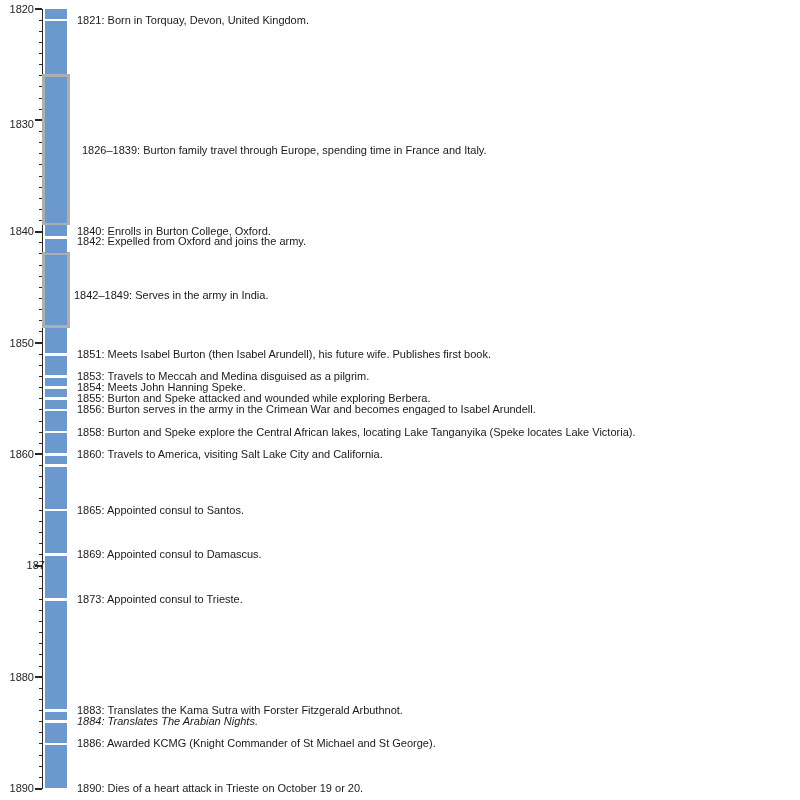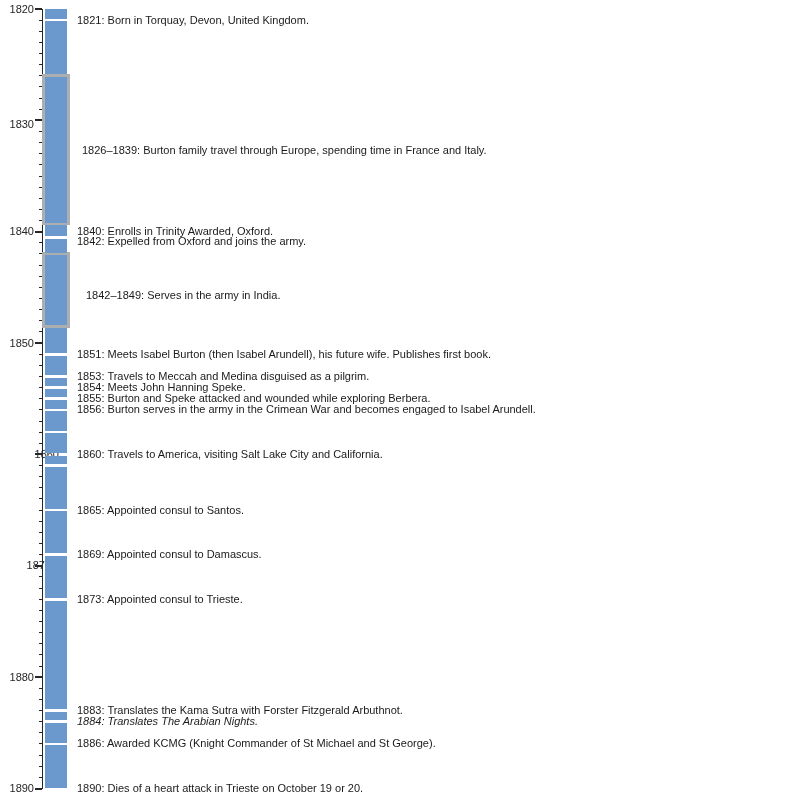--- a/index.html
+++ b/index.html
@@ -75,21 +75,21 @@
       <div class="abs tick" style="left: 38.5px; top: 353.707px; width: 3.5px; height: 1px; background: rgb(38, 38, 38);"></div>
       <div class="abs tick" style="left: 38.5px; top: 364.843px; width: 3.5px; height: 1px; background: rgb(38, 38, 38);"></div>
       <div class="abs tick" style="left: 38.5px; top: 375.979px; width: 3.5px; height: 1px; background: rgb(38, 38, 38);"></div>
       <div class="abs tick" style="left: 38.5px; top: 387.114px; width: 3.5px; height: 1px; background: rgb(38, 38, 38);"></div>
       <div class="abs tick" style="left: 38.5px; top: 398.25px; width: 3.5px; height: 1px; background: rgb(38, 38, 38);"></div>
       <div class="abs tick" style="left: 38.5px; top: 409.386px; width: 3.5px; height: 1px; background: rgb(38, 38, 38);"></div>
       <div class="abs tick" style="left: 38.5px; top: 420.521px; width: 3.5px; height: 1px; background: rgb(38, 38, 38);"></div>
       <div class="abs tick" style="left: 38.5px; top: 431.657px; width: 3.5px; height: 1px; background: rgb(38, 38, 38);"></div>
       <div class="abs tick" style="left: 38.5px; top: 442.793px; width: 3.5px; height: 1px; background: rgb(38, 38, 38);"></div>
       <div class="abs tick" style="left: 35px; top: 453.429px; width: 7px; height: 2px; background: rgb(38, 38, 38);"></div>
-      <div class="abs tick-label" style="top: 447.929px; padding-left: 25px;">1860</div>
+      <div class="abs tick-label" style="top: 447.929px;">1860</div>
       <div class="abs tick" style="left: 38.5px; top: 465.064px; width: 3.5px; height: 1px; background: rgb(38, 38, 38);"></div>
       <div class="abs tick" style="left: 38.5px; top: 476.2px; width: 3.5px; height: 1px; background: rgb(38, 38, 38);"></div>
       <div class="abs tick" style="left: 38.5px; top: 487.336px; width: 3.5px; height: 1px; background: rgb(38, 38, 38);"></div>
       <div class="abs tick" style="left: 38.5px; top: 498.471px; width: 3.5px; height: 1px; background: rgb(38, 38, 38);"></div>
       <div class="abs tick" style="left: 38.5px; top: 509.607px; width: 3.5px; height: 1px; background: rgb(38, 38, 38);"></div>
       <div class="abs tick" style="left: 38.5px; top: 520.743px; width: 3.5px; height: 1px; background: rgb(38, 38, 38);"></div>
       <div class="abs tick" style="left: 38.5px; top: 531.879px; width: 3.5px; height: 1px; background: rgb(38, 38, 38);"></div>
       <div class="abs tick" style="left: 38.5px; top: 543.014px; width: 3.5px; height: 1px; background: rgb(38, 38, 38);"></div>
       <div class="abs tick" style="left: 38.5px; top: 554.15px; width: 3.5px; height: 1px; background: rgb(38, 38, 38);"></div>
       <div class="abs tick" style="left: 35px; top: 564.786px; width: 7px; height: 2px; background: rgb(38, 38, 38);"></div>
@@ -138,28 +138,29 @@
       <div class="abs bar-seg" style="left: 45px; top: 511.443px; width: 22px; height: 41.8703px; background: rgb(107, 152, 205);"></div>
       <div class="abs bar-seg" style="left: 45px; top: 555.986px; width: 22px; height: 41.8703px; background: rgb(107, 152, 205);"></div>
       <div class="abs bar-seg" style="left: 45px; top: 600.529px; width: 22px; height: 108.685px; background: rgb(107, 152, 205);"></div>
       <div class="abs bar-seg" style="left: 45px; top: 711.886px; width: 22px; height: 8.46314px; background: rgb(107, 152, 205);"></div>
       <div class="abs bar-seg" style="left: 45px; top: 723.022px; width: 22px; height: 19.5989px; background: rgb(107, 152, 205);"></div>
       <div class="abs bar-seg" style="left: 45px; top: 745.293px; width: 22px; height: 43.2066px; background: rgb(107, 152, 205);"></div>
     </div>
   <div class="abs" id="labels-layer" style="left:0; top:0; width:800px; height:800px;">
       <div class="abs event-label" style="left: 77px; top: 13.6357px;">1821: Born in Torquay, Devon, United Kingdom.</div>
       <div class="abs event-label" style="left: 82px; top: 144.48px;">1826–1839: Burton family travel through Europe, spending time in France and Italy.</div>
-      <div class="abs event-label" style="left: 77px; top: 225.214px;">1840: Enrolls in Trinity Awarded, Oxford.</div>
+      <div class="abs event-label" style="left: 77px; top: 225.214px;">1840: Enrolls in Burton College, Oxford.</div>
       <div class="abs event-label" style="left: 77px; top: 235px;">1842: Expelled from Oxford and joins the army.</div>
-      <div class="abs event-label" style="left: 86px; top: 289.245px;">1842–1849: Serves in the army in India.</div>
+      <div class="abs event-label" style="left: 74px; top: 289.245px;">1842–1849: Serves in the army in India.</div>
       <div class="abs event-label" style="left: 77px; top: 347.707px;">1851: Meets Isabel Burton (then Isabel Arundell), his future wife. Publishes first book.</div>
       <div class="abs event-label" style="left: 77px; top: 369.979px;">1853: Travels to Meccah and Medina disguised as a pilgrim.</div>
       <div class="abs event-label" style="left: 77px; top: 381.114px;">1854: Meets John Hanning Speke.</div>
       <div class="abs event-label" style="left: 77px; top: 392.25px;">1855: Burton and Speke attacked and wounded while exploring Berbera.</div>
       <div class="abs event-label" style="left: 77px; top: 403.386px;">1856: Burton serves in the army in the Crimean War and becomes engaged to Isabel Arundell.</div>
+      <div class="abs event-label" style="left: 77px; top: 425.657px;">1858: Burton and Speke explore the Central African lakes, locating Lake Tanganyika (Speke locates Lake Victoria).</div>
       <div class="abs event-label" style="left: 77px; top: 447.929px;">1860: Travels to America, visiting Salt Lake City and California.</div>
       <div class="abs event-label" style="left: 77px; top: 503.607px;">1865: Appointed consul to Santos.</div>
       <div class="abs event-label" style="left: 77px; top: 548.15px;">1869: Appointed consul to Damascus.</div>
       <div class="abs event-label" style="left: 77px; top: 592.693px;">1873: Appointed consul to Trieste.</div>
       <div class="abs event-label" style="left: 77px; top: 704.05px;">1883: Translates the Kama Sutra with Forster Fitzgerald Arbuthnot.</div>
       <div class="abs event-label" style="left: 77px; top: 715.186px; font-style: italic;">1884: Translates The Arabian Nights.</div>
       <div class="abs event-label" style="left: 77px; top: 737.457px;">1886: Awarded KCMG (Knight Commander of St Michael and St George).</div>
       <div class="abs event-label" style="left: 77px; top: 782px;">1890: Dies of a heart attack in Trieste on October 19 or 20.</div>
     </div>
 </div>

